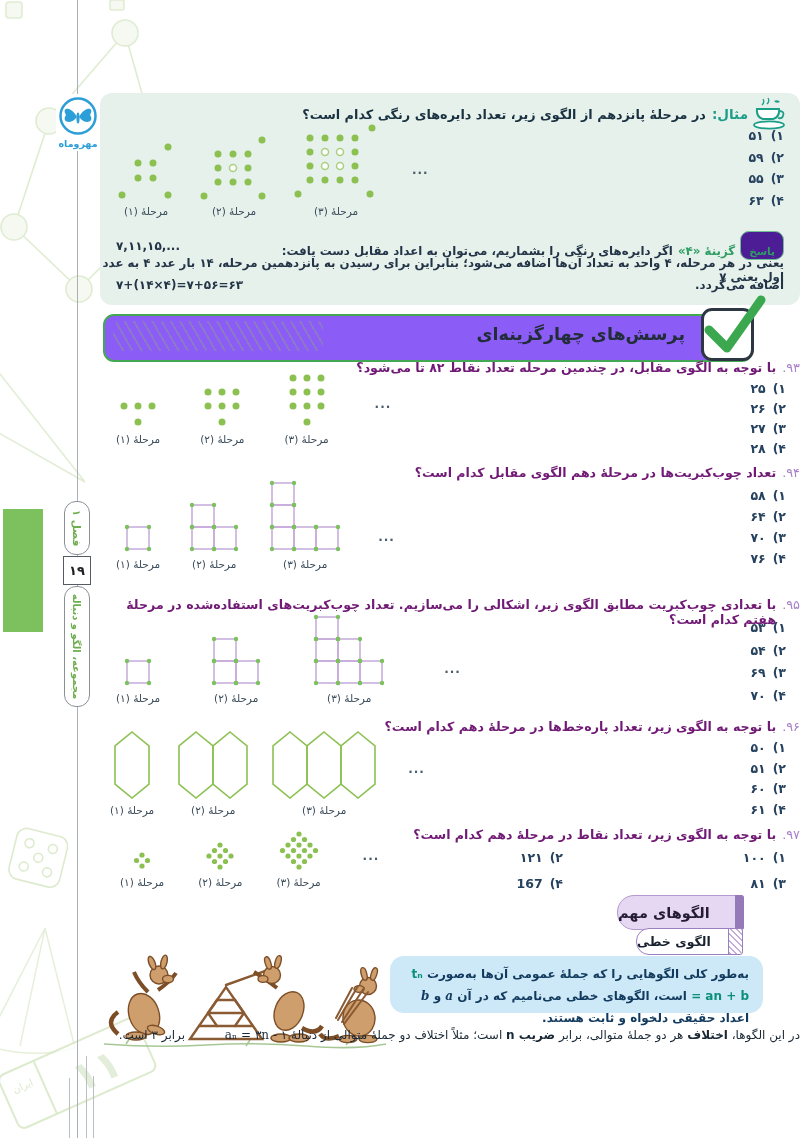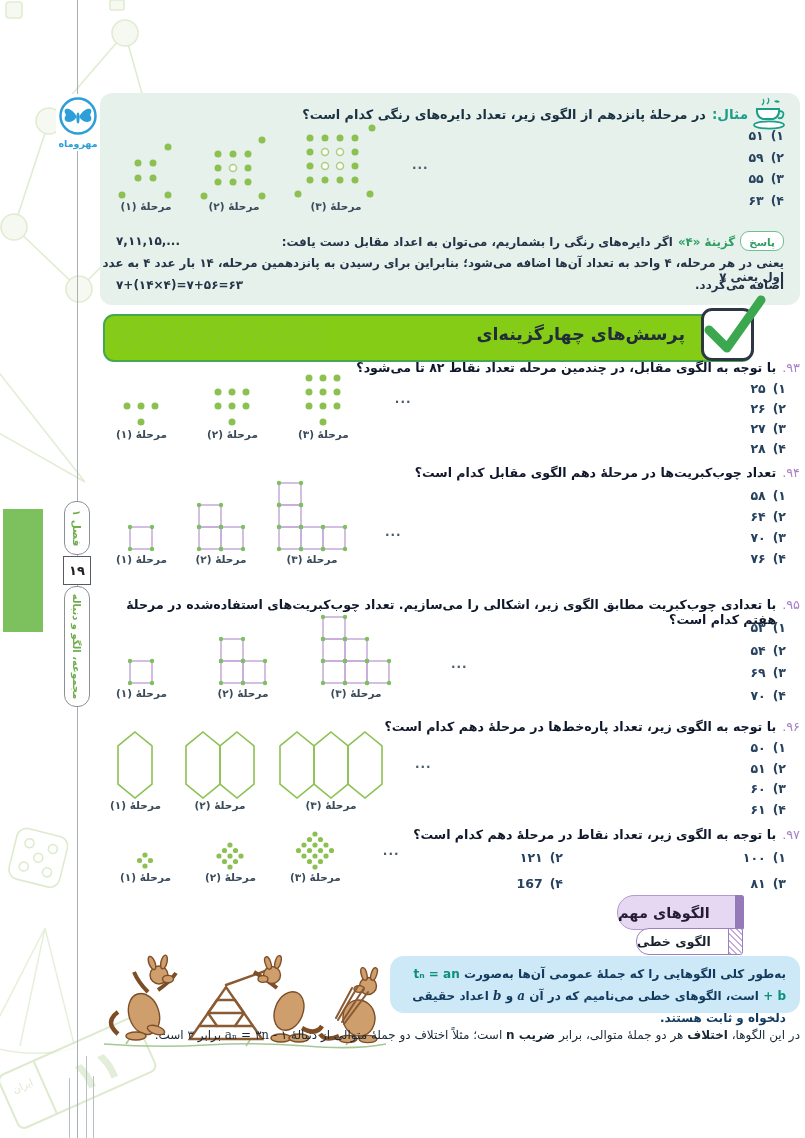--- a/index.html
+++ b/index.html
@@ -23,69 +23,69 @@
 
   
   .ex-box{position:absolute;left:100px;top:93px;width:700px;height:212px;background:#e6f1ec;border-radius:12px;}
   .cup{position:absolute;right:10px;top:4px;}
   .ex-head{position:absolute;top:13px;right:52px;display:flex;gap:6px;align-items:baseline;}
   .ex-label{color:#1d9e88;font-weight:800;font-size:13.5px;}
   .ex-q{color:#18303f;font-weight:700;font-size:12.8px;}
   .opts{position:absolute;display:flex;flex-direction:column;}
   .opt{display:flex;gap:7px;align-items:baseline;font-weight:700;font-size:12.5px;color:#26425f;line-height:14px;}
   .stages{position:absolute;display:flex;align-items:flex-end;direction:ltr;}
-  .stage{display:flex;flex-direction:column;align-items:center;font-weight:bold;}
+  .stage{display:flex;flex-direction:column;align-items:center;gap:5px;}
   .slabel{font-size:10.5px;color:#394a59;white-space:nowrap;direction:rtl;}
   .hdots{color:#4a5a68;font-weight:700;letter-spacing:1px;font-size:12px;}
   .gdot{fill:#8cc152;}
   .hdot{fill:#ffffff;stroke:#a9cf7f;stroke-width:1.5;}
   .stick{fill:none;stroke:#c6aadb;stroke-width:1.5;}
   .corner{fill:#7cc15e;}
   .hex{fill:none;stroke:#8cc152;stroke-width:1.6;}
   .ansline{position:absolute;display:flex;justify-content:space-between;align-items:center;}
   .atext{color:#243447;font-size:11.8px;font-weight:600;}
-  .badge{display:inline-block;border:1.3px solid #6fbf92;border-radius:9px;padding:4px 8px 2px;color:#2f9e63;
-         font-size:10.5px;font-weight:700;background:#ffffff;}
+  .badge{display:inline-block;border:1.3px solid #6fbf92;border-radius:9px;padding:13px 8px 2px;color:#2f9e63;
+         font-size:10.5px;font-weight:700;background:#4c1d95;}
   .choice{color:#2f9e63;font-weight:800;font-size:11.8px;}
   .ltr{direction:ltr;unicode-bidi:isolate;}
   .seq{color:#243447;font-size:12px;font-weight:700;}
 
   
   .qheader{position:absolute;left:103px;top:314px;width:646px;height:44px;border:2.5px solid #44a753;
-           border-radius:11px;background:#84cc16;}
+           border-radius:11px;background:#8b5cf6;}
   .qheader::before{content:"";position:absolute;left:8px;top:5px;width:210px;height:30px;border-radius:6px;
            background:repeating-linear-gradient(60deg,rgba(140,193,82,.28) 0 2px,transparent 2px 8px);}
   .qh-title{position:absolute;right:66px;top:8px;font-size:17.5px;font-weight:800;color:#222d3a;}
   .checkbox{position:absolute;left:701px;top:308px;width:47px;height:47px;background:#fff;border:3px solid #2c3743;border-radius:11px;}
   .checkmark{position:absolute;left:697px;top:292px;}
 
   
   .qblock{position:absolute;left:100px;width:700px;}
   .qline{position:absolute;top:0;right:0;display:flex;gap:6px;align-items:baseline;}
   .qnum{color:#a87fc9;font-weight:400;font-size:12.8px;}
-  .qtext{color:#0f172a;font-weight:700;font-size:12.6px;}
+  .qtext{color:#701a75;font-weight:700;font-size:12.6px;}
 
   
   .imp-header{position:absolute;left:617px;top:895px;width:125px;height:33px;background:#e6d7f2;border:1.5px solid #b49ad0;
        border-radius:17px 3px 3px 17px;display:flex;align-items:center;justify-content:flex-end;
        font-weight:800;font-size:14.5px;color:#241c35;}
   .imp-bar{position:absolute;right:-1px;top:-1px;bottom:-1px;width:9px;background:#9579b9;border-radius:0 3px 3px 0;}
   .lin-tab{position:absolute;left:636px;top:928px;width:105px;height:25px;background:#fff;border:1.5px solid #9b7fc0;
        border-radius:13px 3px 3px 13px;display:flex;align-items:center;justify-content:flex-end;
        font-weight:800;font-size:12.5px;color:#18222e;}
   .lin-hatch{position:absolute;right:0;top:0;bottom:0;width:13px;border-left:1.5px solid #9b7fc0;
        background:repeating-linear-gradient(45deg,#c3abdd 0 1.5px,transparent 1.5px 4.5px);border-radius:0 3px 3px 0;}
-  .bluebox{position:absolute;left:390px;top:956px;width:410px;height:57px;box-sizing:border-box;background:#cde9f7;
+  .bluebox{position:absolute;left:390px;top:956px;width:373px;height:57px;box-sizing:border-box;background:#cde9f7;
        border-radius:14px;padding:7px 14px 6px;font-size:12px;font-weight:600;color:#123a5e;line-height:1.85;text-align:right;}
   .tformula{color:#0b8f7a;font-weight:800;direction:ltr;unicode-bidi:isolate;}
   .lat{font-style:italic;font-family:"DejaVu Serif",serif;}
   .kang{position:absolute;left:96px;top:926px;}
   .note{position:absolute;left:100px;top:1028px;width:700px;font-size:12px;color:#1a2836;font-weight:500;text-align:right;}
   .b{font-weight:800;}
-  .nformula{unicode-bidi:isolate;font-family:"DejaVu Serif",serif;}
+  .nformula{unicode-bidi:isolate;font-family:"DejaVu Serif",serif;margin-left:36px;}
 </style>
 </head>
 <body>
 
 <div class="page">
 
   <svg class="decor" style="left:0;top:0;opacity:.75" width="210" height="340" viewBox="0 0 210 340">
     <g stroke="#d5e6c3" stroke-width="1.6" fill="none">
       <path d="M125,33 L49,121 M125,33 L152,129 M49,121 L152,129 M49,121 L14,227 M14,227 L79,289 M79,289 L156,212 M156,212 L152,129"></path>
     </g>

